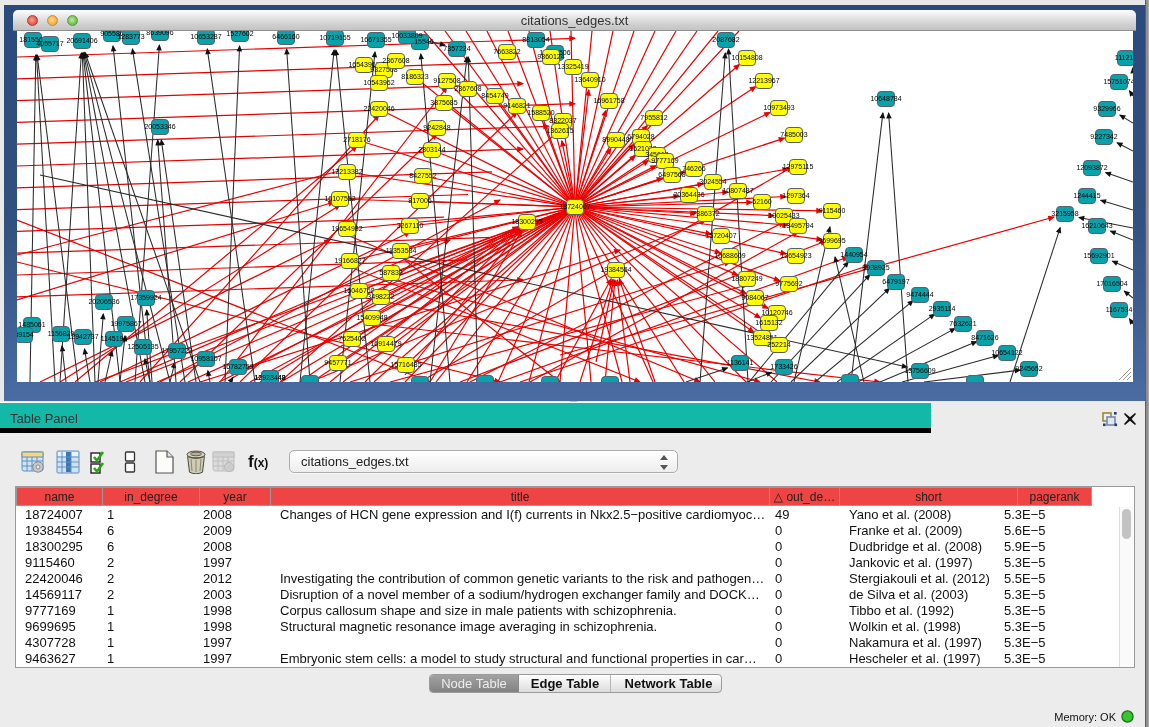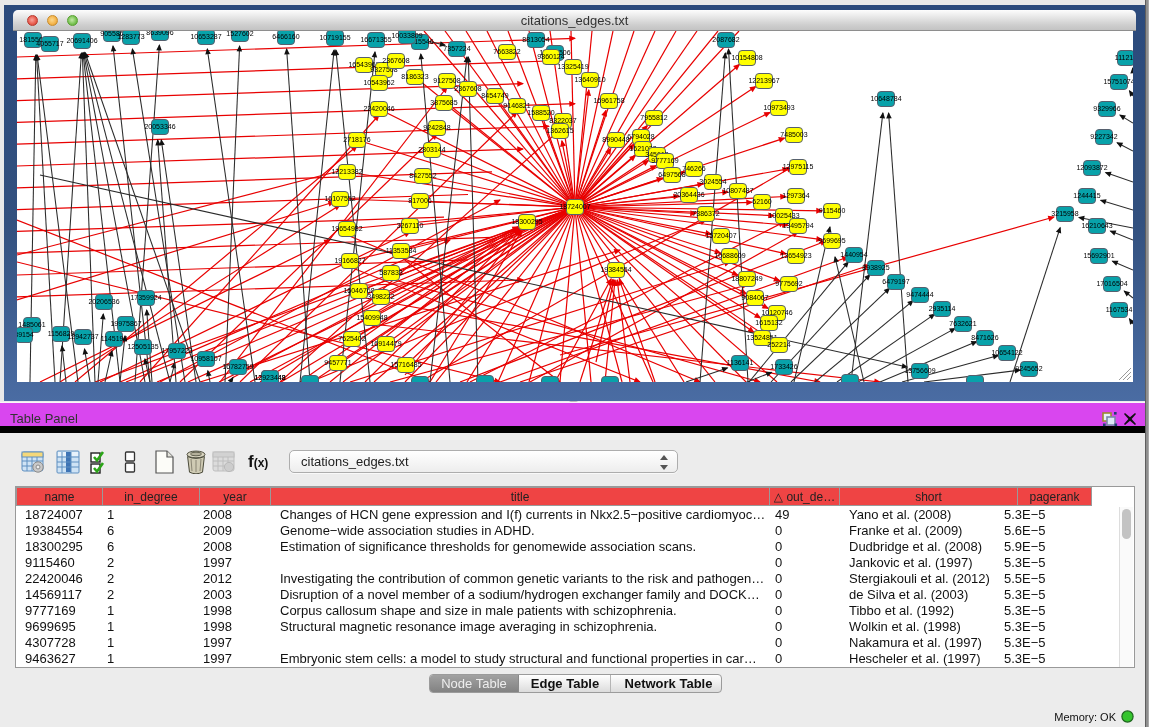--- a/index.html
+++ b/index.html
@@ -7,22 +7,22 @@
   background:linear-gradient(#2b4a7c,#33517f 55%,#4a6ca3); }
 #titlebar { position:absolute; left:13px; top:10px; width:1123px; height:21px;
   border-radius:5px 5px 0 0; background:linear-gradient(#fdfdfd,#cecece 75%,#c3c3c3);
   border-bottom:1px solid #8e8e8e; }
 #titlebar .tl { position:absolute; top:5px; width:11px; height:11px; border-radius:50%; }
 #title { position:absolute; left:0; right:0; top:3px; text-align:center; font-size:13px; color:#333; }
 #canvas { position:absolute; left:17px; top:31px; width:1116px; height:351px; background:#fff; overflow:hidden; }
 #rstrip { position:absolute; left:1145px; top:0; width:4px; height:727px;
   background:linear-gradient(90deg,#5e5e5e 0 1px,#8f8f8f 1px 3px,#aaaaaa 3px); z-index:50; }
 #tpanel { position:absolute; left:0; top:401px; width:1149px; height:326px; background:#ececec; }
-#tphead { position:absolute; left:0; top:1px; width:1149px; height:31px; background:#d946ef;
-  border-top:1px solid #f8f8f8; border-bottom:7px solid #000000; }
+#tphead { position:absolute; left:0; top:1px; width:931px; height:31px; background:#14b8a6;
+  border-top:1px solid #f8f8f8; border-bottom:5px solid #000000; }
 #tphead .t { position:absolute; left:10px; top:8px; font-size:13px; color:#333; }
 #toolrow { position:absolute; left:0; top:33px; width:1149px; height:52px; }
 #combo { position:absolute; left:289px; top:16px; width:389px; height:23px; border:1px solid #adadad;
   border-radius:5px; background:linear-gradient(#ffffff,#ededed); box-shadow:0 1px 0 rgba(255,255,255,.7); }
 #combo span { position:absolute; left:11px; top:3px; font-size:13px; color:#222; }
 #table { position:absolute; left:15px; top:85px; width:1120px; height:182px; background:#fff;
   border:1px solid #999; }
 #thead { position:absolute; left:0; top:0; width:1104px; height:19px; }
 #thead span { position:absolute; top:0; height:19px; background:#ef4444; border:1px solid #9a9a9a;
   border-left:none; font-size:12px; color:#222; text-align:center; line-height:18px; }
@@ -646,30 +646,28 @@
           <span class="c3">2008</span>
           <span class="c4">Changes of HCN gene expression and I(f) currents in Nkx2.5−positive cardiomyoc…</span>
           <span class="c5">49</span>
           <span class="c6">Yano et al. (2008)</span>
           <span class="c7">5.3E−5</span>
         </div>
         <div class="trow">
           <span class="c1">19384554</span>
           <span class="c2">6</span>
           <span class="c3">2009</span>
-          <span class="c4">Genome−wide association studies in ADHD.</span>
           <span class="c5">0</span>
           <span class="c6">Franke et al. (2009)</span>
           <span class="c7">5.6E−5</span>
         </div>
         <div class="trow">
           <span class="c1">18300295</span>
           <span class="c2">6</span>
           <span class="c3">2008</span>
-          <span class="c4">Estimation of significance thresholds for genomewide association scans.</span>
           <span class="c5">0</span>
           <span class="c6">Dudbridge et al. (2008)</span>
           <span class="c7">5.9E−5</span>
         </div>
         <div class="trow">
           <span class="c1">9115460</span>
           <span class="c2">2</span>
           <span class="c3">1997</span>
           <span class="c5">0</span>
           <span class="c6">Jankovic et al. (1997)</span>

